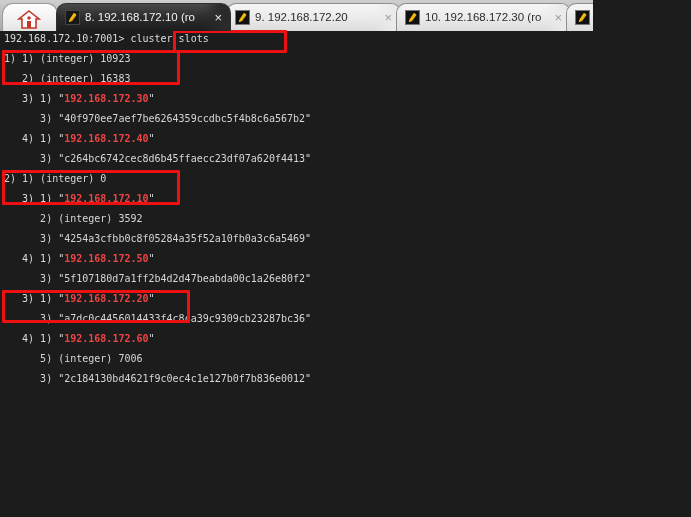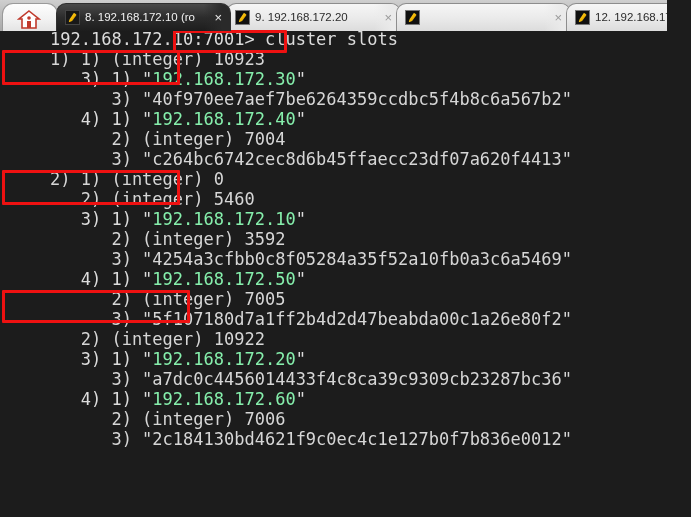--- a/index.html
+++ b/index.html
@@ -19,21 +19,21 @@
     width: 691px;
     height: 517px;
     background: #1c1c1c;
     overflow: hidden;
   }
 
   
   .tabbar {
     position: absolute;
     top: 0; left: 0;
-    width: 667px;
+    width: 593px;
     height: 31px;
     background: linear-gradient(to bottom, #cfcfcf 0%, #b9b9b9 55%, #a9a9a9 100%);
     overflow: hidden;
   }
   .tabbar-strip {
     position: absolute;
     left: 0; top: 0;
     width: 691px; height: 31px;
   }
   .home-tab {
@@ -134,28 +134,27 @@
   }
   .term-inner {
     position: absolute;
     left: 4px;
     top: -2px;
     width: 687px;
   }
   .line {
     height: 20px;
     font-family: "DejaVu Sans Mono", monospace;
-    font-size: 17px;
+    font-size: 10px;
     line-height: 20px;
     white-space: pre;
     color: #d6d6d6;
-    margin-left: 46px;
   }
   .c-white  { color: #dcdcdc; }
-  .c-ip     { color: #86efac; }
+  .c-ip     { color: #ef4444; font-weight: bold; }
 
   
   .redbox {
     position: absolute;
     border: 3px solid #ee1111;
     box-sizing: border-box;
     border-radius: 1px;
     pointer-events: none;
   }
 </style>
@@ -184,57 +183,55 @@
 
       <div class="tab inactive" style="left:226px; width:175px;text-decoration:underline;">
         <span class="tab-ico"></span>
         <span class="tab-label">9. 192.168.172.20</span>
         <span class="tab-fade"></span>
         <span class="tab-close" style="right:8px;">×</span>
       </div>
 
       <div class="tab inactive" style="left:396px; width:175px;">
         <span class="tab-ico"></span>
+        <span class="tab-label">10. 192.168.172.30 (ro</span>
         <span class="tab-fade"></span>
         <span class="tab-close" style="right:8px;">×</span>
       </div>
 
       <div class="tab inactive" style="left:566px; width:175px;">
         <span class="tab-ico"></span>
         <span class="tab-label">12. 192.168.172.40 (</span>
       </div>
 
     </div>
   </div>
 
   <div class="term">
     <div class="term-inner">
 
       <div class="line"><span class="c-white">192.168.172.10:7001&gt; </span><span class="c-white">cluster slots</span></div>
 
       <div id="output-lines">
           <div class="line">1) 1) (integer) 10923</div>
+          <div class="line">   2) (integer) 16383</div>
           <div class="line"><span class="c-white">   3) 1) "</span><span class="c-ip">192.168.172.30</span><span class="c-white">"</span></div>
           <div class="line">      3) "40f970ee7aef7be6264359ccdbc5f4b8c6a567b2"</div>
           <div class="line"><span class="c-white">   4) 1) "</span><span class="c-ip">192.168.172.40</span><span class="c-white">"</span></div>
-          <div class="line">      2) (integer) 7004</div>
           <div class="line">      3) "c264bc6742cec8d6b45ffaecc23df07a620f4413"</div>
           <div class="line">2) 1) (integer) 0</div>
-          <div class="line">   2) (integer) 5460</div>
           <div class="line"><span class="c-white">   3) 1) "</span><span class="c-ip">192.168.172.10</span><span class="c-white">"</span></div>
           <div class="line">      2) (integer) 3592</div>
           <div class="line">      3) "4254a3cfbb0c8f05284a35f52a10fb0a3c6a5469"</div>
           <div class="line"><span class="c-white">   4) 1) "</span><span class="c-ip">192.168.172.50</span><span class="c-white">"</span></div>
-          <div class="line">      2) (integer) 7005</div>
           <div class="line">      3) "5f107180d7a1ff2b4d2d47beabda00c1a26e80f2"</div>
-          <div class="line">   2) (integer) 10922</div>
           <div class="line"><span class="c-white">   3) 1) "</span><span class="c-ip">192.168.172.20</span><span class="c-white">"</span></div>
           <div class="line">      3) "a7dc0c4456014433f4c8ca39c9309cb23287bc36"</div>
           <div class="line"><span class="c-white">   4) 1) "</span><span class="c-ip">192.168.172.60</span><span class="c-white">"</span></div>
-          <div class="line">      2) (integer) 7006</div>
+          <div class="line">      5) (integer) 7006</div>
           <div class="line">      3) "2c184130bd4621f9c0ec4c1e127b0f7b836e0012"</div>
         </div>
 
     </div>
   </div>
 
   <div id="annotation-layer">
       <div class="redbox" style="left: 173px; top: 30px; width: 114px; height: 23px; border-color: rgb(238, 17, 17);"></div>
       <div class="redbox" style="left: 2px; top: 50px; width: 178px; height: 35px; border-color: rgb(238, 17, 17);"></div>
       <div class="redbox" style="left: 2px; top: 170px; width: 178px; height: 35px; border-color: rgb(238, 17, 17);"></div>

